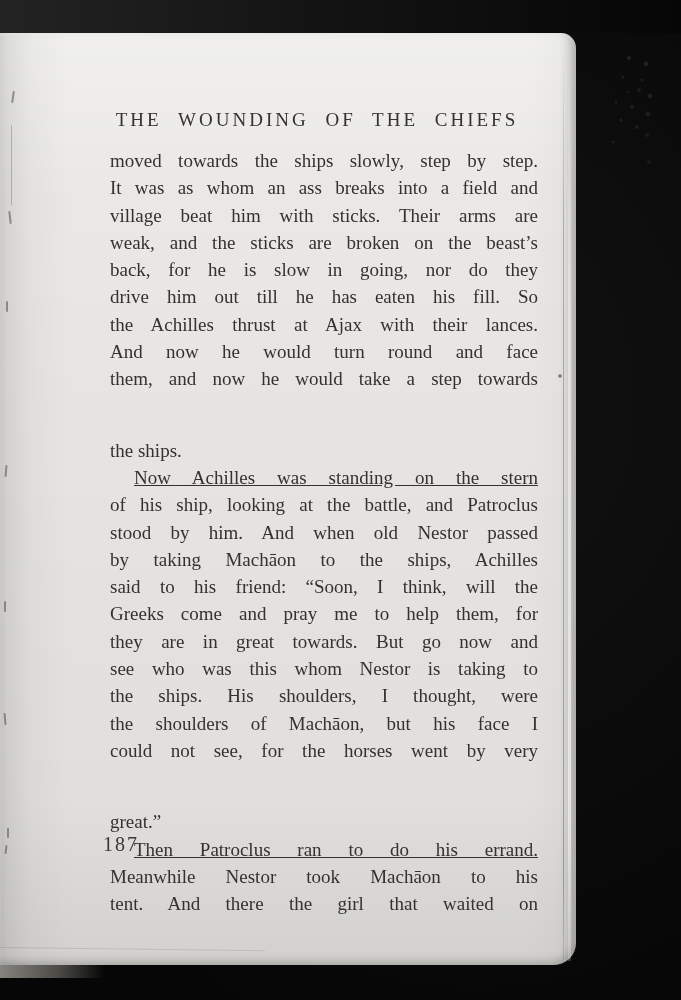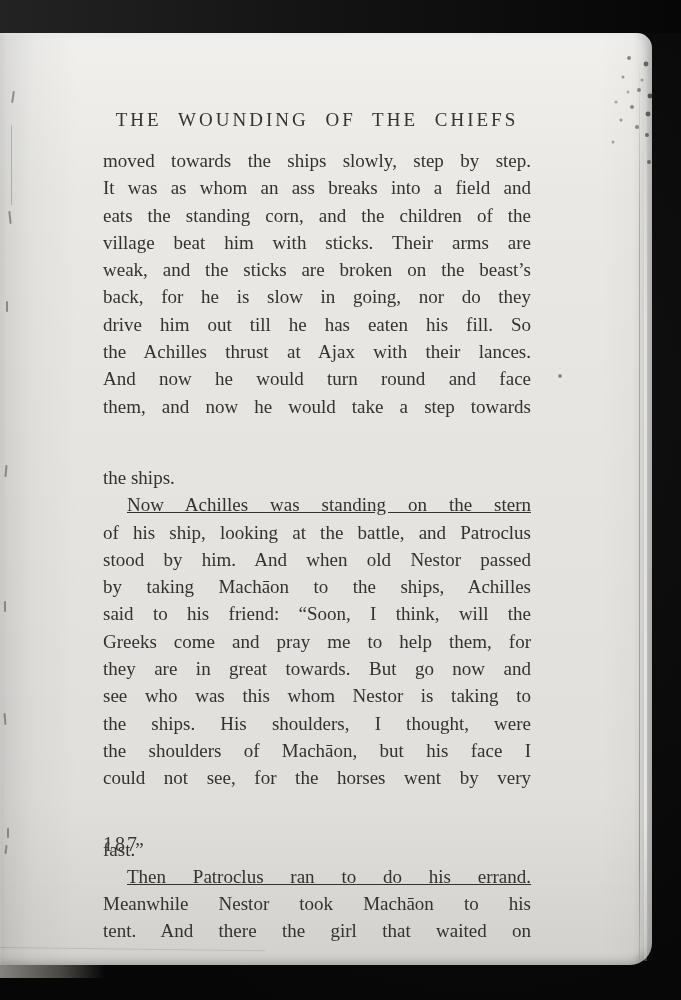--- a/index.html
+++ b/index.html
@@ -15,21 +15,21 @@
   .backdrop{
     position:absolute;left:0;top:0;width:681px;height:1000px;
     background:radial-gradient(ellipse at 70% 40%,#121212 0%,#060606 80%);
   }
   .underlay-edge{
     position:absolute;left:0;top:960px;width:110px;height:18px;
     background:linear-gradient(to right,#9b9a94,#55544f 55%,rgba(20,20,20,0) 95%);
     opacity:.85;
   }
   .page{
-    position:absolute;left:0;top:33px;width:652px;height:932px;
+    position:absolute;left:0;top:33px;width:576px;height:932px;
     border-radius:0 15px 22px 0;
     background:
       linear-gradient(to right, rgba(0,0,0,0.10), rgba(0,0,0,0.03) 5%, rgba(0,0,0,0) 12%),
       linear-gradient(to left, rgba(0,0,0,0.12), rgba(0,0,0,0.02) 3%, rgba(0,0,0,0) 8%),
       linear-gradient(to bottom, rgba(255,255,255,0.35), rgba(255,255,255,0) 18%, rgba(0,0,0,0.04) 82%, rgba(0,0,0,0.10) 100%),
       #e9e8e4;
     box-shadow: inset -3px -3px 8px rgba(0,0,0,0.22), inset 0 2px 3px rgba(255,255,255,0.45);
   }
   .edge-line-outer{
     position:absolute;top:14px;bottom:6px;right:12px;width:1px;
@@ -80,21 +80,21 @@
   .s8{left:7px;top:795px;height:10px;}
   .s9{left:5px;top:812px;height:9px;transform:rotate(7deg);}
   .running-head{
     position:absolute;left:103px;top:76px;width:428px;
     text-align:center;
     font-size:19px;color:#35332f;
     letter-spacing:3px;word-spacing:9px;
     white-space:nowrap;
   }
   .body-text{
-    position:absolute;left:103px;top:114px;width:428px;
+    position:absolute;left:110px;top:114px;width:428px;
     font-size:19px;line-height:27.3px;color:#343230;
   }
   .line{
     text-align:justify;
     text-align-last:justify;
     text-justify:inter-word;
     height:27.3px;overflow:visible;white-space:nowrap;
   }
   .line.no-just{text-align-last:left;white-space:normal;margin-top:44px;}
   .line.ind{text-indent:24px;text-decoration:underline;}
@@ -124,40 +124,39 @@
   <div class="stitch s6"></div>
   <div class="stitch s7"></div>
   <div class="stitch s8"></div>
   <div class="stitch s9"></div>
 
   <div class="running-head">THE WOUNDING OF THE CHIEFS</div>
 
   <div class="body-text">
       <div class="line">moved towards the ships slowly, step by step.</div>
       <div class="line">It was as whom an ass breaks into a field and</div>
-      <div class="line">eats the standing corn, and the children of the</div>
       <div class="line">village beat him with sticks.  Their arms are</div>
       <div class="line">weak, and the sticks are broken on the beast’s</div>
       <div class="line">back, for he is slow in going, nor do they</div>
       <div class="line">drive him out till he has eaten his fill.  So</div>
       <div class="line">the Achilles thrust at Ajax with their lances.</div>
       <div class="line">And now he would turn round and face</div>
       <div class="line">them, and now he would take a step towards</div>
       <div class="line no-just">the ships.</div>
       <div class="line ind">Now Achilles was standing on the stern</div>
       <div class="line">of his ship, looking at the battle, and Patroclus</div>
       <div class="line">stood by him.  And when old Nestor passed</div>
       <div class="line">by taking Machāon to the ships, Achilles</div>
       <div class="line">said to his friend: “Soon, I think, will the</div>
       <div class="line">Greeks come and pray me to help them, for</div>
       <div class="line">they are in great towards.  But go now and</div>
       <div class="line">see who was this whom Nestor is taking to</div>
       <div class="line">the ships.  His shoulders, I thought, were</div>
       <div class="line">the shoulders of Machāon, but his face I</div>
       <div class="line">could not see, for the horses went by very</div>
-      <div class="line no-just">fast.”</div>
+      <div class="line no-just">great.”</div>
       <div class="line ind">Then Patroclus ran to do his errand.</div>
       <div class="line">Meanwhile Nestor took Machāon to his</div>
       <div class="line">tent.  And there the girl that waited on</div>
     </div>
 
   <div class="page-number">187</div>
 </div>
 
 </body></html>

